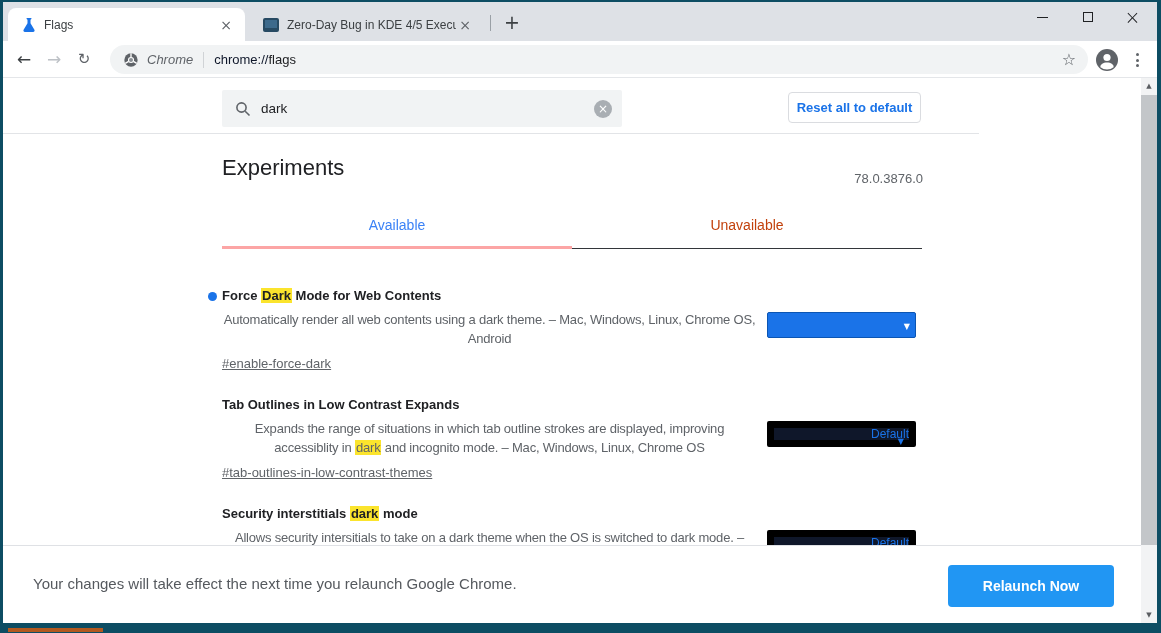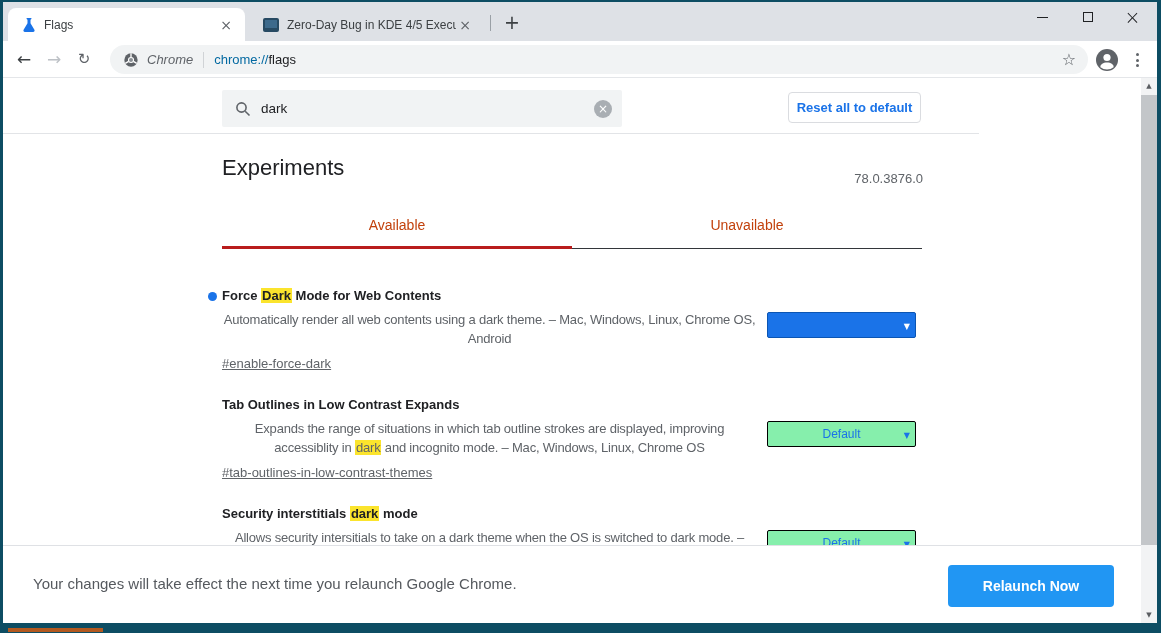--- a/index.html
+++ b/index.html
@@ -37,21 +37,21 @@
 
   
   .toolbar { position:absolute; left:3px; top:41px; width:1154px; height:37px; background:#fff; border-bottom:1px solid #e4e6e9; display:flex; align-items:center; }
   .nav-btn { width:30px; height:30px; display:flex; align-items:center; justify-content:center; font-family:"DejaVu Sans",sans-serif; font-size:17px; cursor:pointer; }
   .nav-back { margin-left:6px; color:#3c4043; } .nav-back::before { content:"←"; }
   .nav-fwd { color:#bdc1c6; } .nav-fwd::before { content:"→"; }
   .nav-reload { color:#5f6368; font-size:15px; } .nav-reload::before { content:"↻"; }
   .omnibox { position:absolute; left:107px; top:4px; width:978px; height:29px; background:#f1f3f4; border-radius:15px; display:flex; align-items:center; padding:0 12px 0 13px; }
   .omni-origin { font-size:13px; color:#5f6368; margin-left:8px;font-style:italic; }
   .omni-sep { width:1px; height:16px; background:#d0d3d6; margin:0 10px; }
-  .omni-scheme { font-size:13px; color:#0369a1; }
+  .omni-scheme { font-size:13px; color:#0f172a; }
   .omni-path { font-size:13px; color:#202124; }
   .omni-star { margin-left:auto; font-family:"DejaVu Sans",sans-serif; font-size:16px; color:#5f6368; cursor:pointer; }
   .omni-star::before { content:"☆"; }
   .avatar-btn { position:absolute; right:38px; top:7px; cursor:pointer; }
   .menu-btn { position:absolute; right:12px; top:9px; width:16px; height:20px; display:flex; flex-direction:column; align-items:center; justify-content:center; gap:2.5px; cursor:pointer; }
   .menu-dot { width:3px; height:3px; border-radius:50%; background:#5f6368; }
 
   
   .content { position:absolute; left:3px; top:78px; width:976px; height:467px; background:#fff; overflow:hidden; }
   .searchbox { position:absolute; left:219px; top:12px; width:400px; height:37px; background:#f1f3f4; border-radius:2px; display:flex; align-items:center; padding:0 10px 0 13px; }
@@ -59,36 +59,36 @@
   .clear-btn { width:18px; height:18px; border-radius:50%; background:#a9aeb3; color:#fff; display:flex; align-items:center; justify-content:center; font-size:12px; font-family:"DejaVu Sans",sans-serif; cursor:pointer; }
   .clear-btn::before { content:"×"; }
   .reset-btn { position:absolute; left:785px; top:14px; width:133px; height:31px; background:#fff; border:1px solid #dadce0; border-radius:4px; color:#1a73e8; font-family:"Liberation Sans",sans-serif; font-size:13px; font-weight:bold; cursor:pointer; }
   .content-divider { position:absolute; left:0; top:55px; width:100%; height:1px; background:#e2e4e7; }
 
   .main-col { position:absolute; left:219px; top:55px; width:700px; }
   .page-title { position:absolute; left:0; top:22px; font-size:22px; font-weight:400; color:#202124;text-align:center; }
   .page-version { position:absolute; right:-1px; top:38px; font-size:13px; color:#5f6368; }
   .seg-tabs { position:absolute; left:0; top:84px; width:700px; display:flex; }
   .seg { width:350px; text-align:center; font-size:14px; padding-bottom:13px; cursor:pointer; }
-  .seg-available { color:#c2410c; border-bottom:3px solid #b91c1c; }
+  .seg-available { color:#3b82f6; border-bottom:3px solid #fca5a5; }
   .seg-unavailable { color:#c2410c; border-bottom:1px solid #33363a; padding-bottom:15px; }
 
   .flags-list { position:absolute; left:0; top:153px; width:700px; }
   .flag { position:relative; height:109px; padding-top:2px; }
   .flag-bullet { position:absolute; left:-14px; top:6px; width:9px; height:9px; border-radius:50%; background:#1a73e8; }
   .flag-text { width:535px; }
   .flag-title { font-size:13px; font-weight:bold; color:#202124; }
   mark.hl { background:#fbe42d; color:inherit; padding:0 1px; }
   .flag-desc { margin-top:7px; font-size:13px; line-height:19px; color:#5f6368; letter-spacing:-0.2px;text-align:center; }
   .flag-link { display:inline-block; margin-top:8px; font-size:13px; color:#5f6368; text-decoration:underline; cursor:pointer; }
   .flag-control { position:absolute; right:6px; top:26px; }
   .dd { width:149px; height:26px; font-family:"Liberation Sans",sans-serif; font-size:12px; border-radius:2px; position:relative; cursor:pointer; display:flex; align-items:center; }
   .dd-filled { background:#1a73e8; border:1px solid #0b55b3; color:#fff; padding:0 14px 0 8px; }
   .dd-filled .dd-label { overflow:hidden; white-space:nowrap;margin-top:44px; }
-  .dd-outline { background:#86efac; border:1px solid #000000; color:#1a73e8; justify-content:center; }
+  .dd-outline { background:#0f172a; border:7px solid #000000; color:#1a73e8; justify-content:flex-end; }
   .dd-arrow { position:absolute; right:5px; top:9px; font-size:8px; font-family:"DejaVu Sans",sans-serif; }
   .dd-arrow::before { content:"▼"; }
 
   
   .bottom-bar { position:absolute; left:3px; top:545px; width:1138px; height:78px; background:#fff; border-top:1px solid #dfe1e5; z-index:5; }
   .bar-msg { position:absolute; left:30px; top:29px; font-size:15px; color:#55595e; }
   .relaunch-btn { position:absolute; right:27px; top:19px; width:166px; height:42px; background:#2196f3; border:none; border-radius:4px; color:#fff; font-family:"Liberation Sans",sans-serif; font-size:14px; font-weight:bold; cursor:pointer; }
 
   
   .scrollbar { position:absolute; left:1141px; top:78px; width:16px; height:545px; background:#f2f3f4; z-index:6; }

